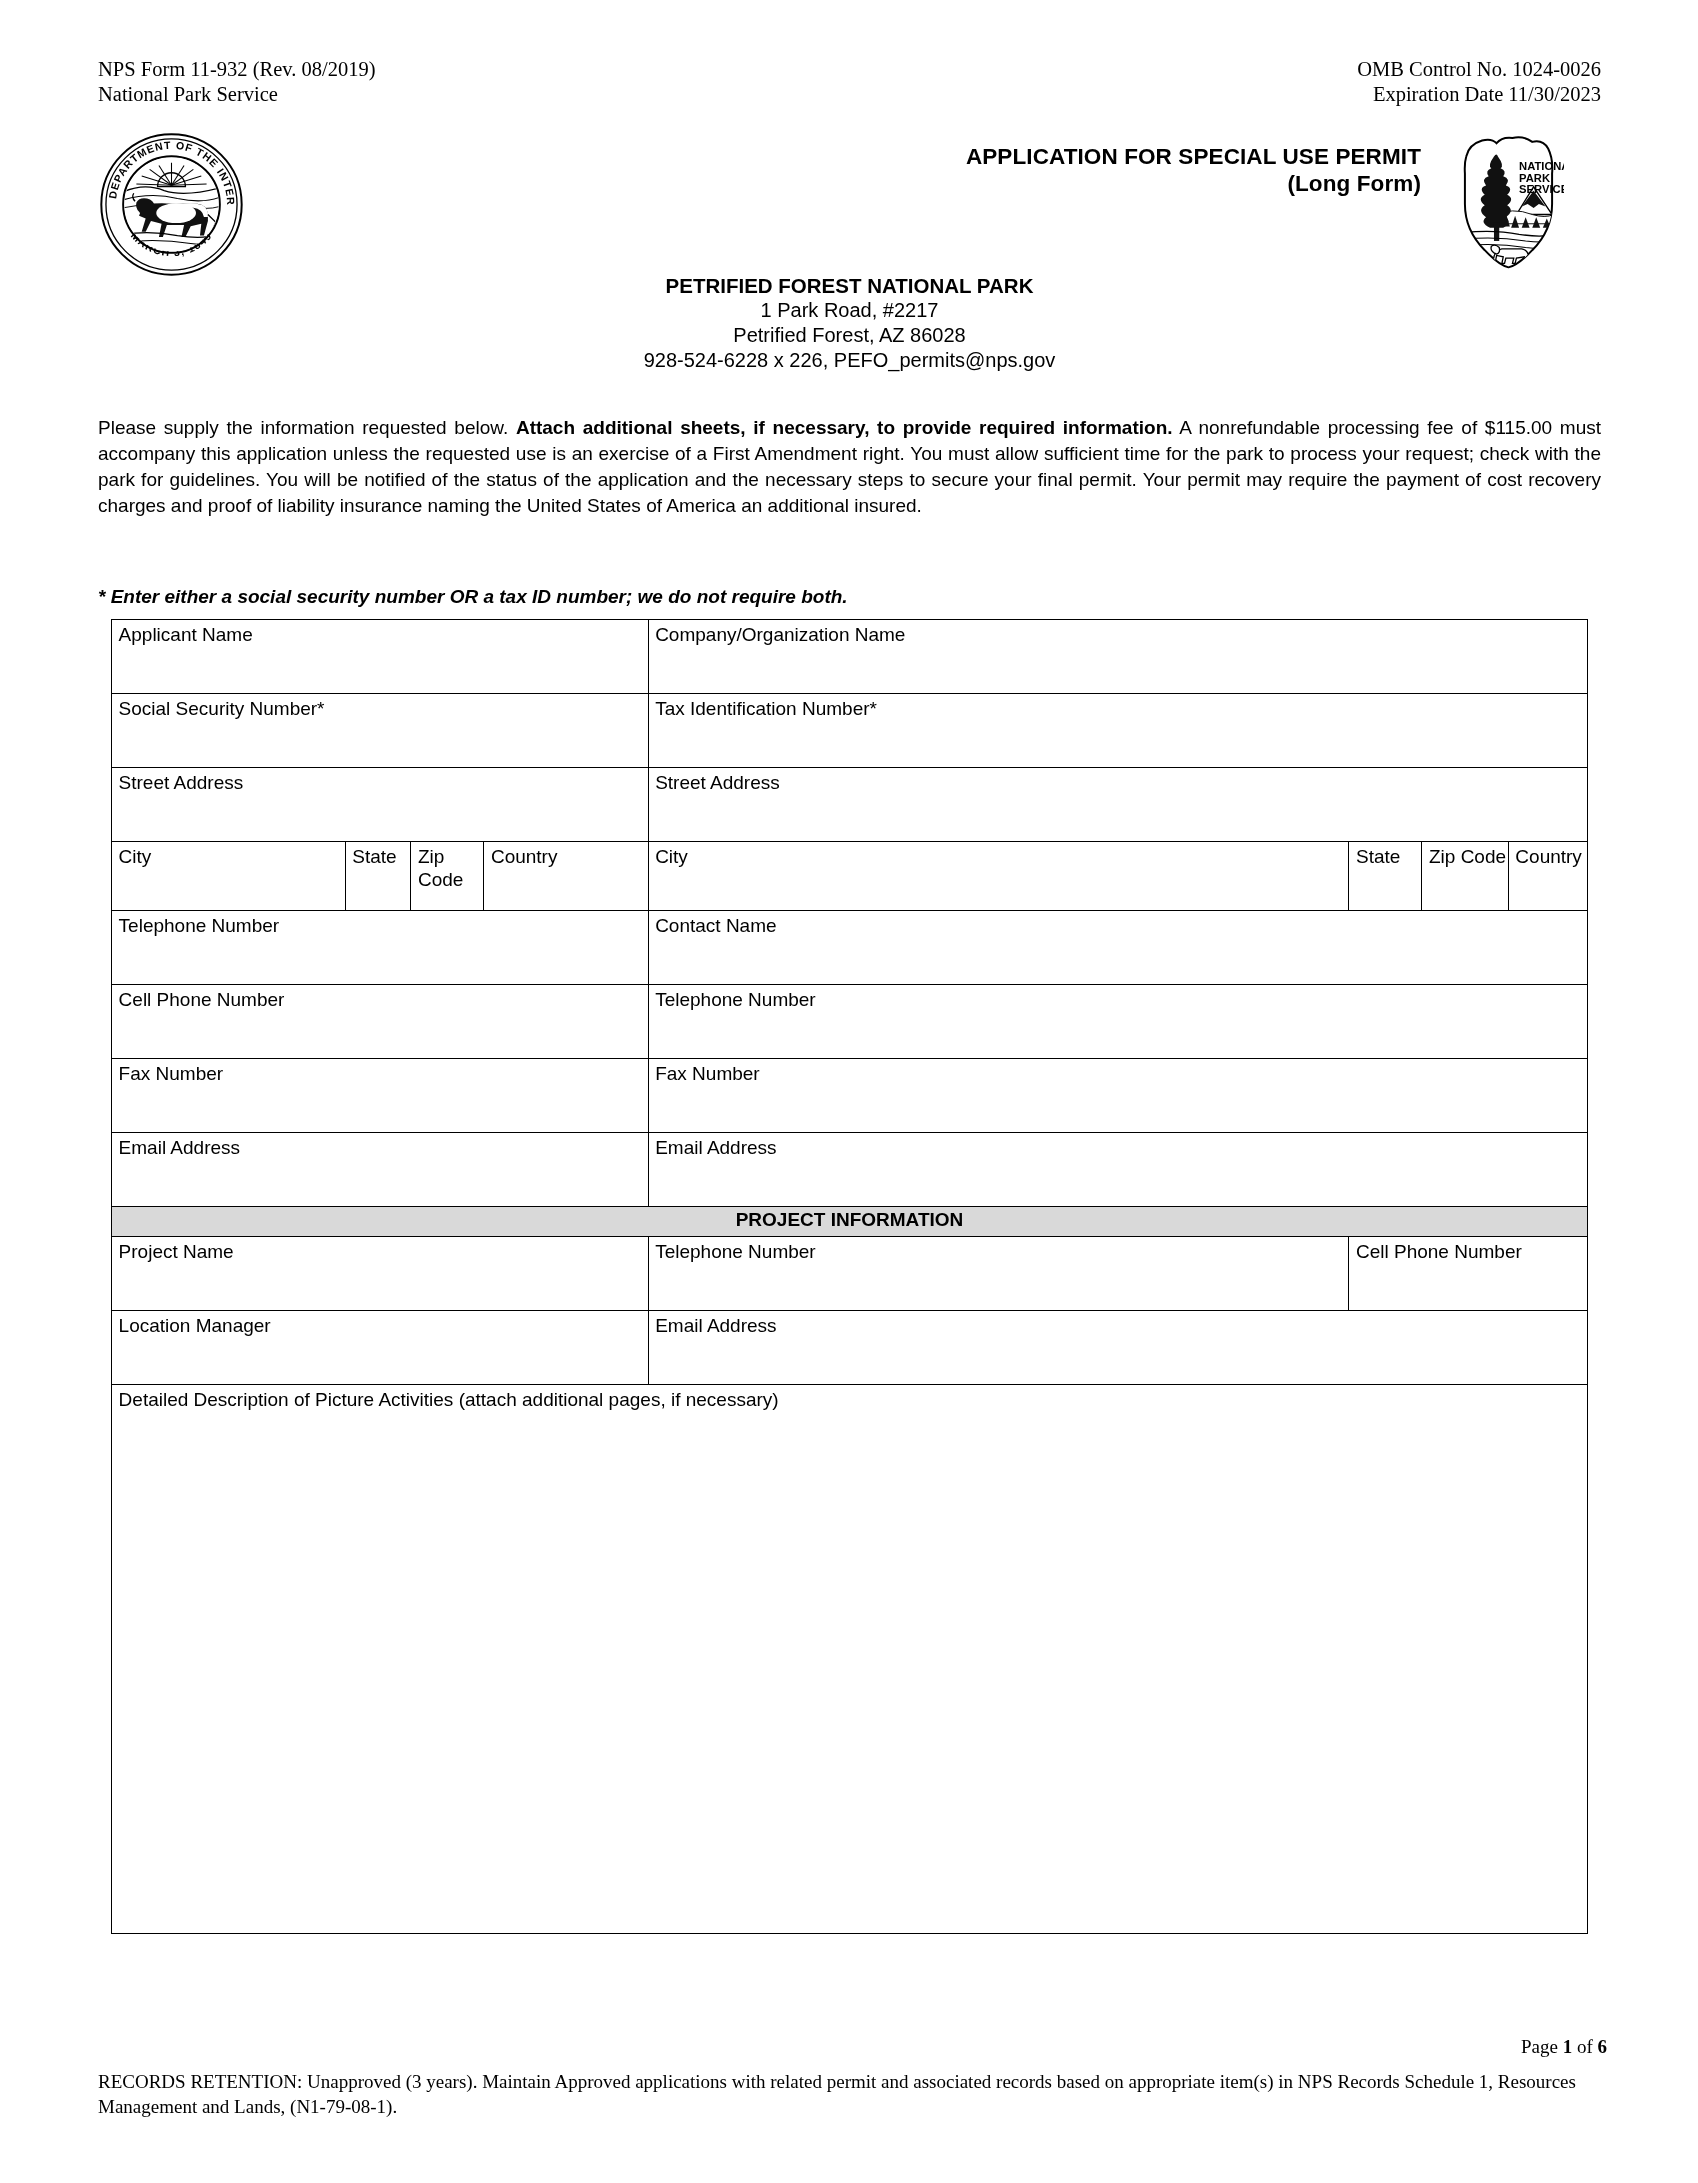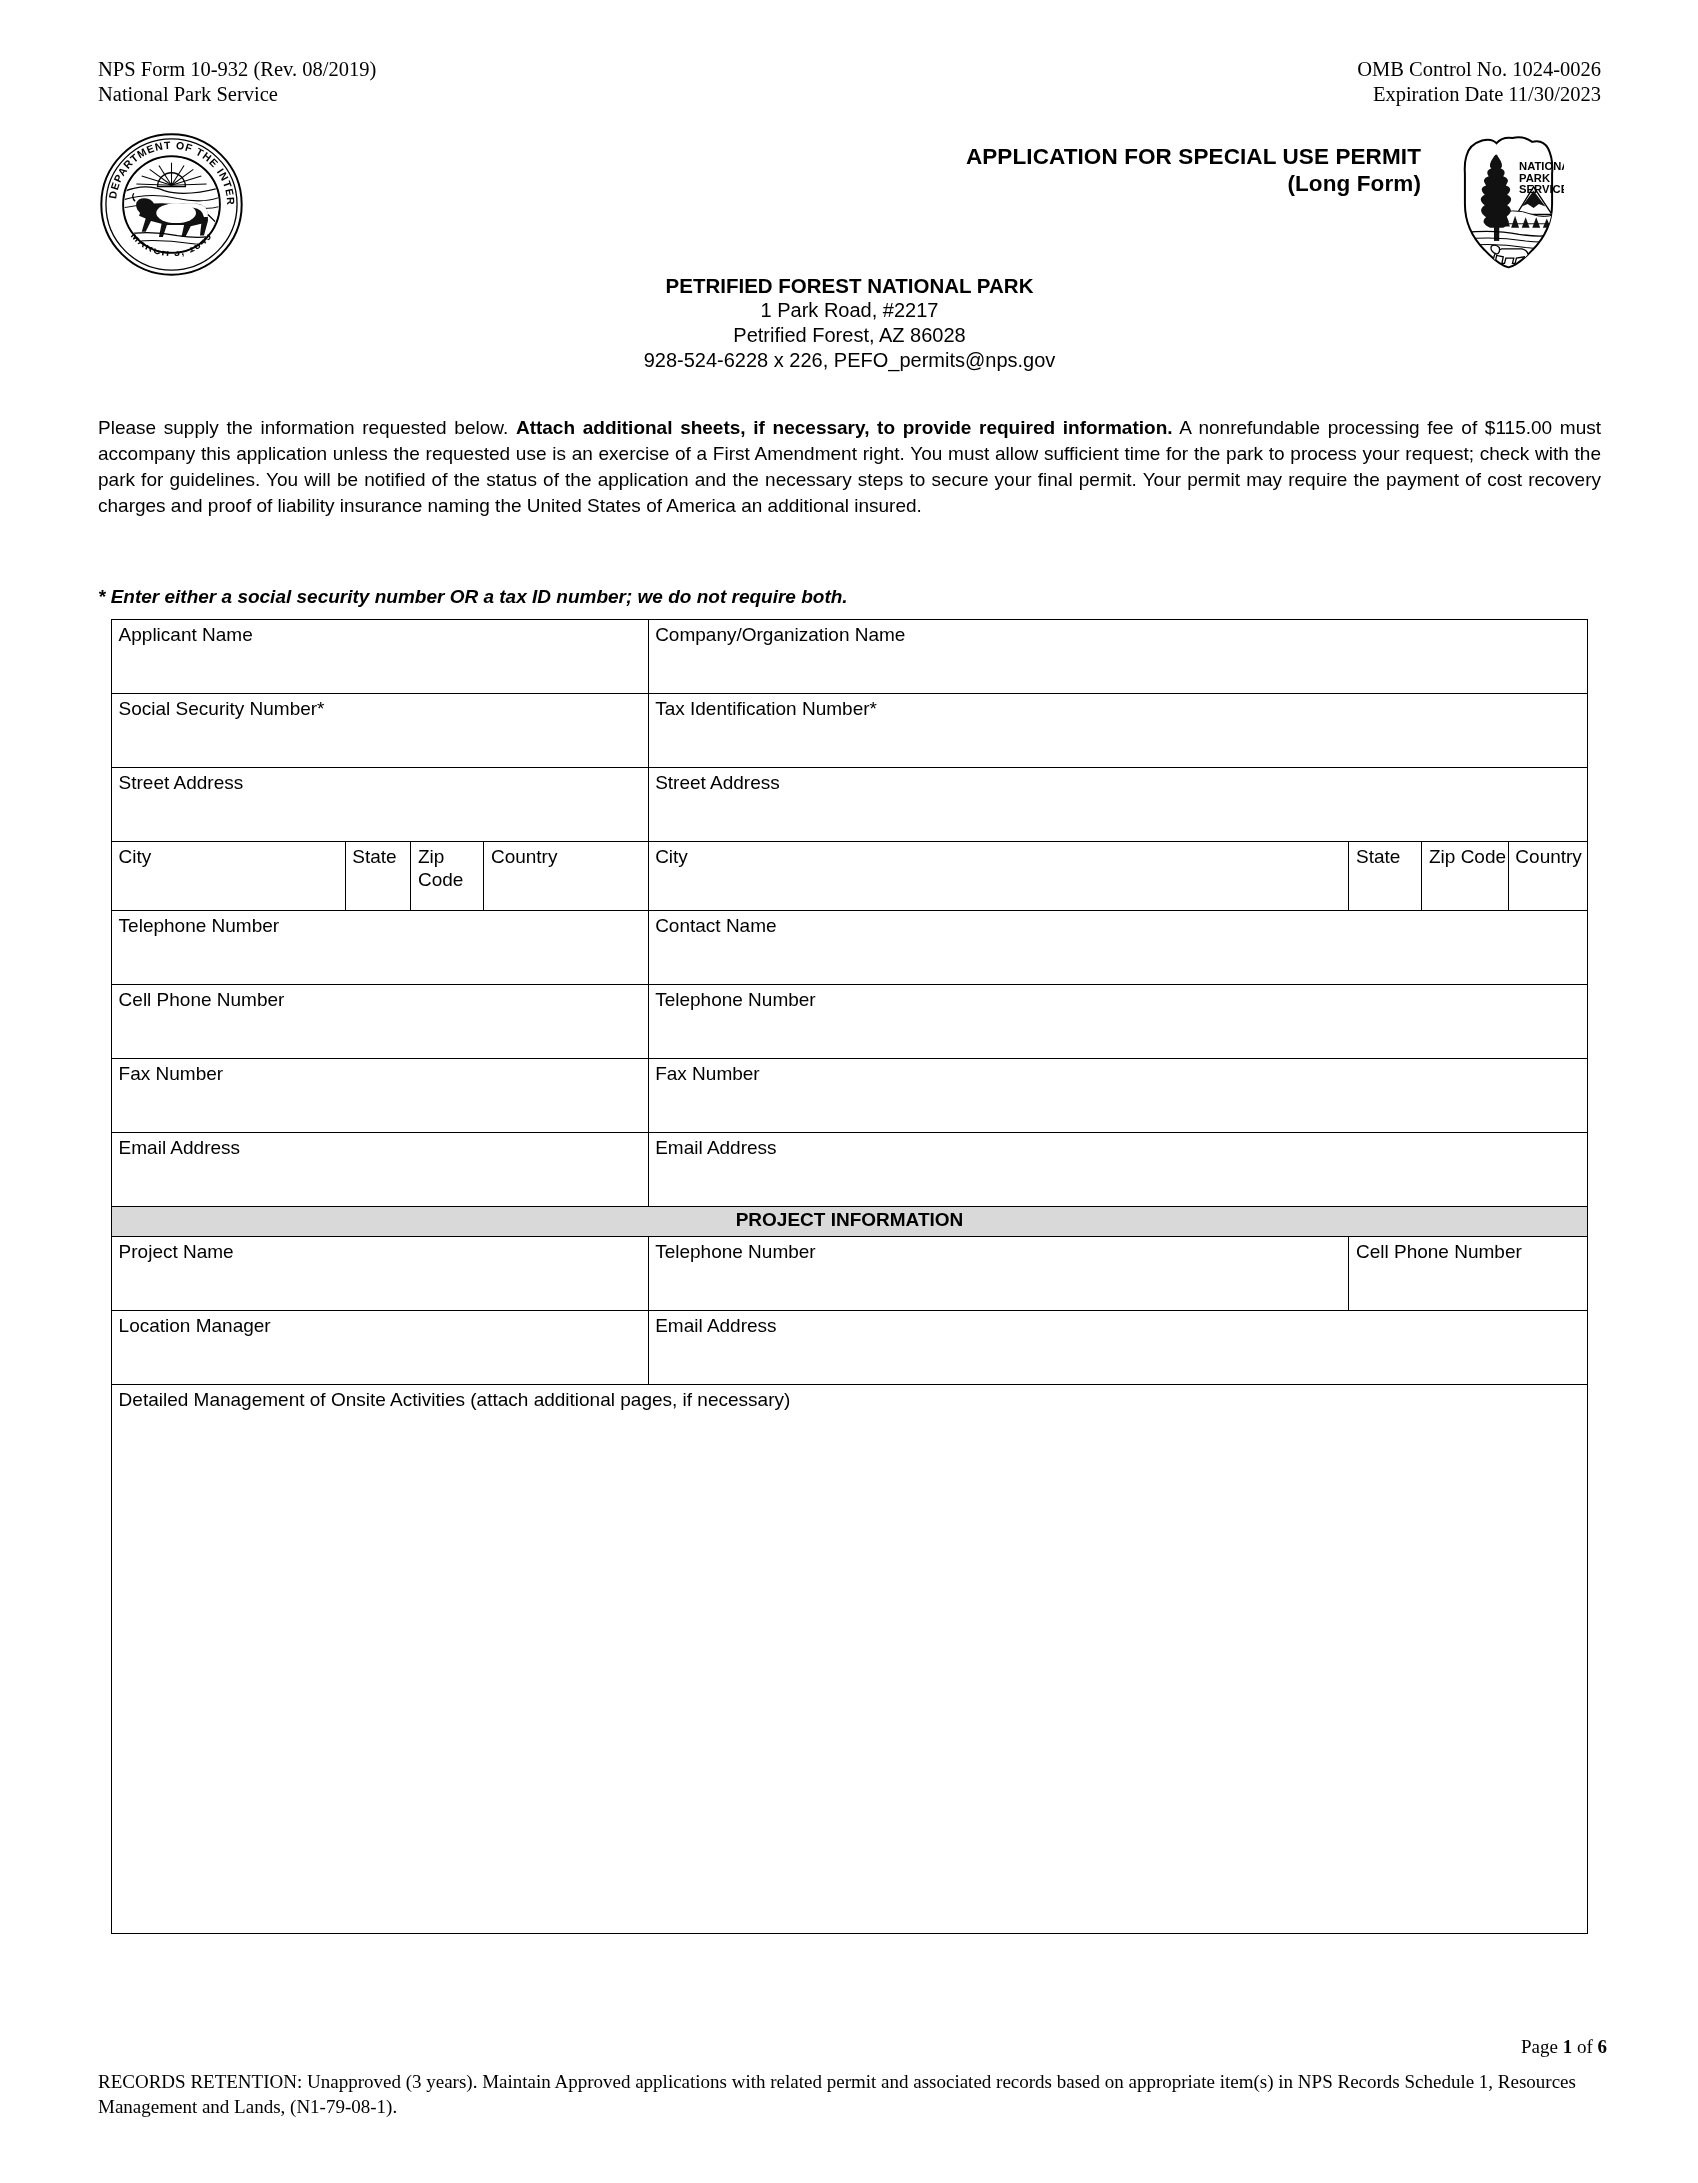--- a/index.html
+++ b/index.html
@@ -172,21 +172,21 @@
     line-height: 25px;
   }
 </style>
 </head>
 <body>
 
 <div class="page">
 
   <div class="topbar">
     <div class="left">
-      <div>NPS Form 10-932 (Rev. 08/2019)</div>
+      <div>NPS Form 11-932 (Rev. 08/2019)</div>
       <div>National Park Service</div>
     </div>
     <div class="right">
       <div>OMB Control No. 1024-0026</div>
       <div>Expiration Date 11/30/2023</div>
     </div>
   </div>
 
   <div class="doi-seal">
     <svg viewBox="0 0 222 222" width="147" height="147" aria-hidden="true">
@@ -366,21 +366,21 @@
       <td class="h-tall" colspan="3">Cell Phone Number</td>
     </tr>
 
     <tr>
       <td class="h-tall" colspan="5">Location Manager</td>
       <td class="h-tall" colspan="6">Email Address</td>
     </tr>
 
 
     <tr>
-      <td class="h-desc" colspan="11">Detailed Management of Onsite Activities (attach additional pages, if necessary)</td>
+      <td class="h-desc" colspan="11">Detailed Description of Picture Activities (attach additional pages, if necessary)</td>
     </tr>
   </tbody>
     </table>
 
   <div class="page-num"><span>Page </span><b>1</b><span> of </span><b>6</b></div>
 
   <div class="retention">RECORDS RETENTION: Unapproved (3 years).  Maintain Approved applications with related permit and associated records based on appropriate item(s) in NPS Records Schedule 1, Resources Management and Lands, (N1-79-08-1).</div>
 
 </div>
 

